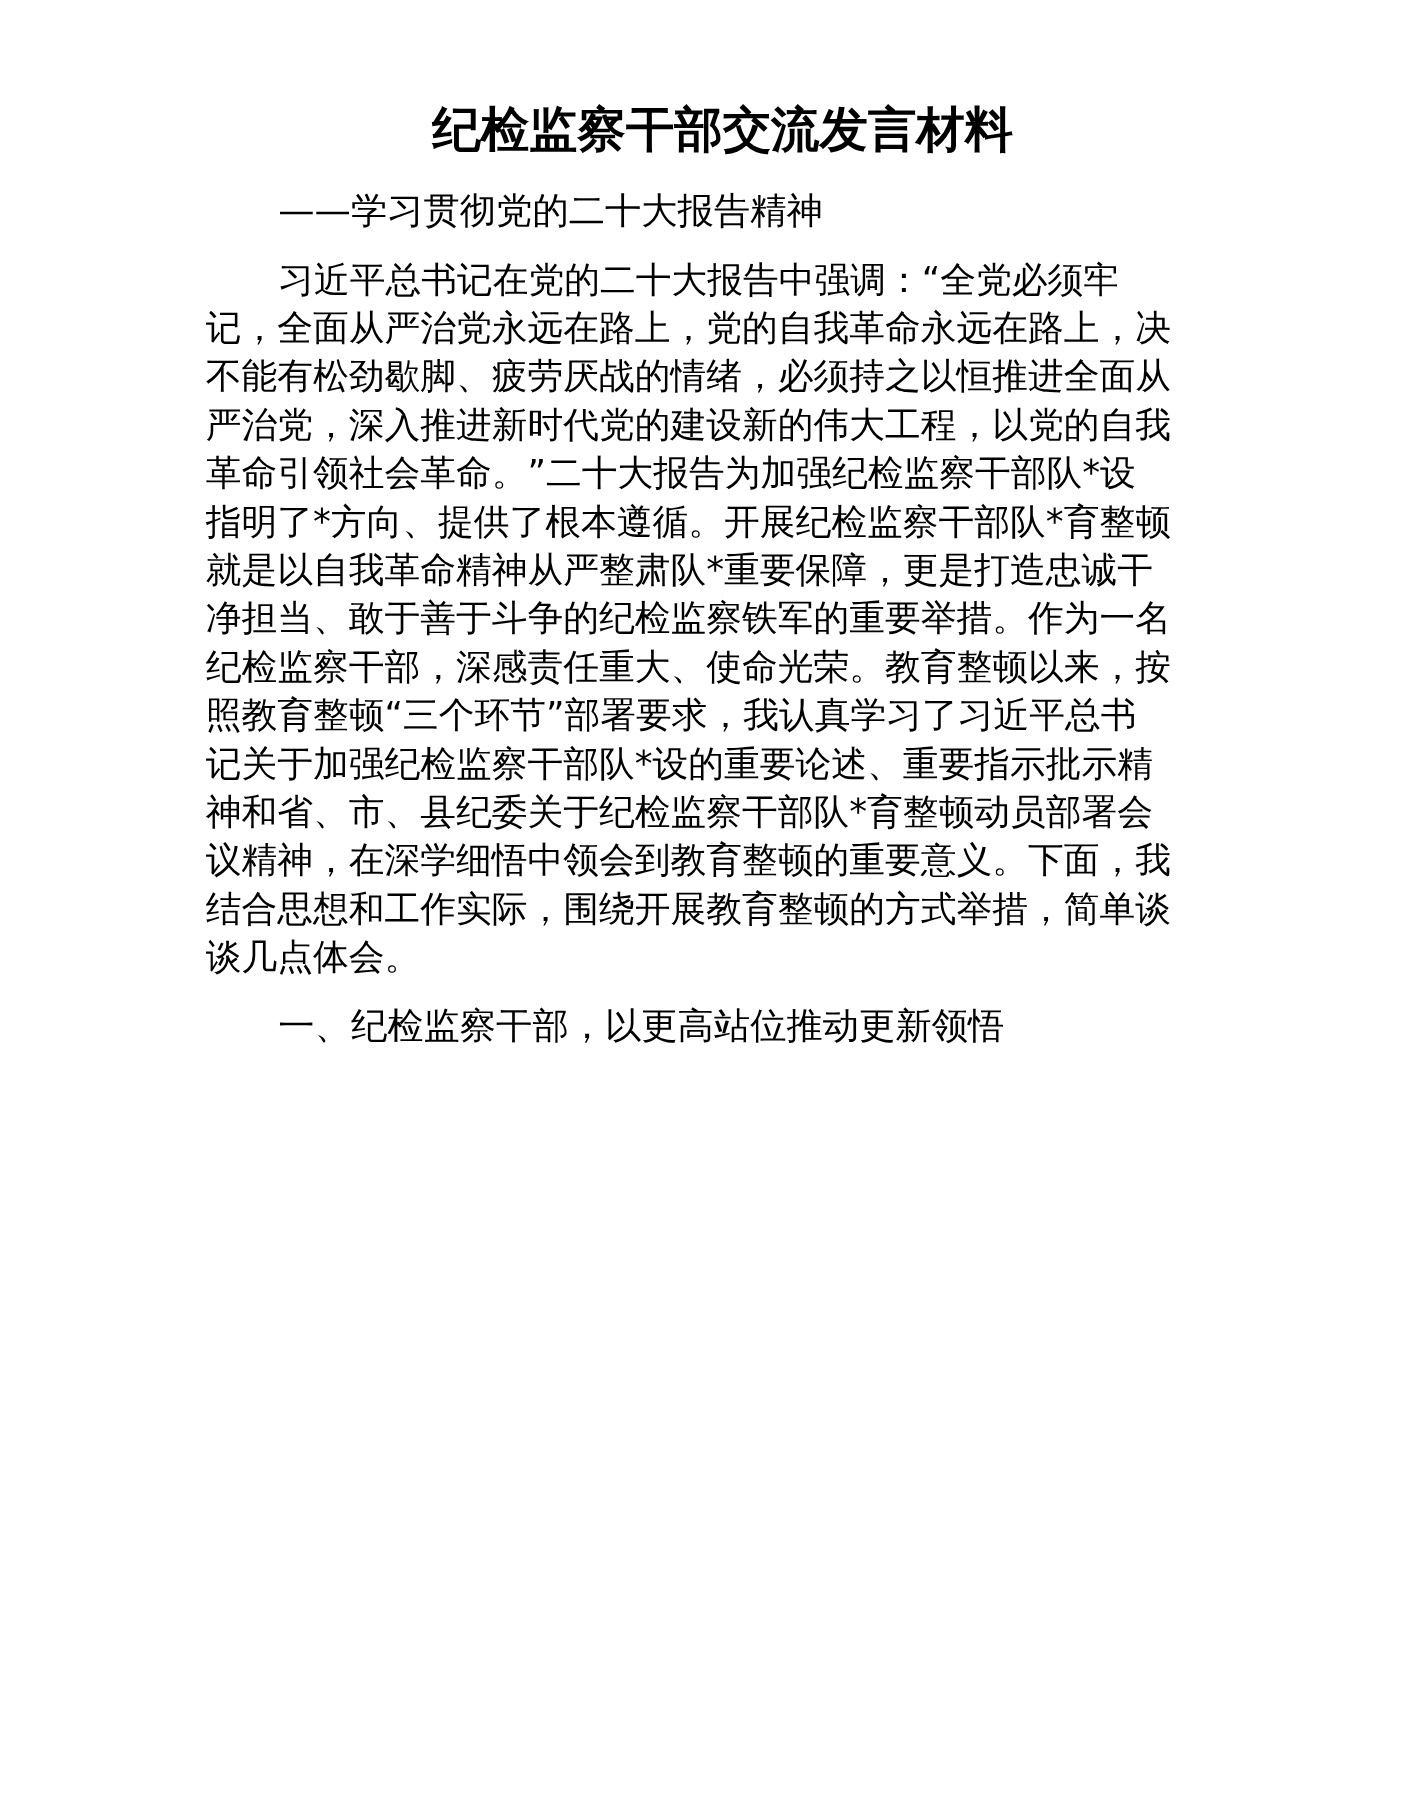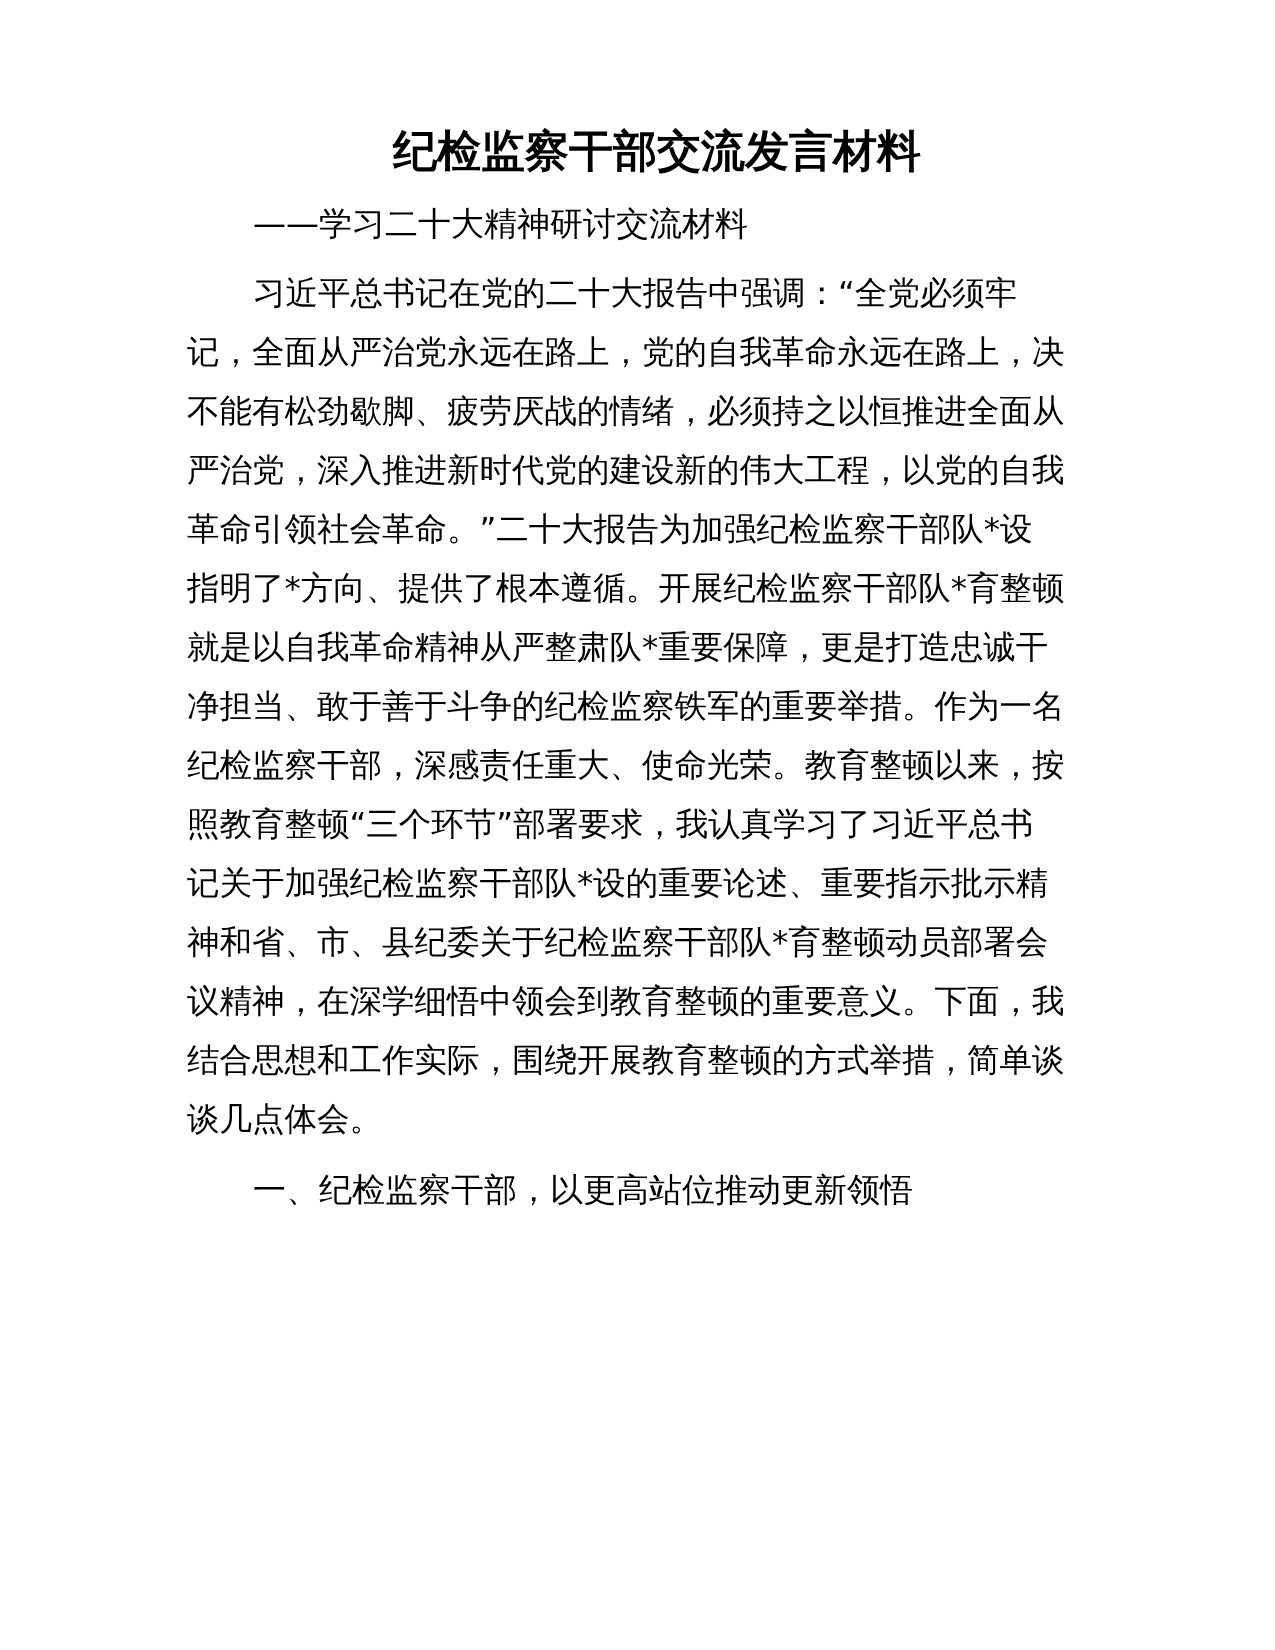--- a/index.html
+++ b/index.html
@@ -3,21 +3,21 @@
 <meta charset="utf-8">
 <style>
   html, body { margin: 0; padding: 0; background: #e8e8e8; }
   .page {
     position: relative;
     width: 1275px;
     height: 1650px;
     margin: 0 auto;
     background: #ffffff;
     box-sizing: border-box;
-    padding: 120px 148px 0 187px;
+    padding: 88px 148px 0 187px;
     font-family: "DejaVu Sans", "Liberation Sans", sans-serif;
     color: #000000;
     overflow: hidden;
   }
   .doc-title {
     margin: 0 0 12px 0;
     font-size: 44px;
     line-height: 62px;
     font-weight: bold;
     text-align: center;
@@ -27,21 +27,21 @@
     margin: 0 0 11px 0;
     font-size: 33px;
     line-height: 59px;
     font-weight: normal;
     text-indent: 66px;
     white-space: nowrap;
   }
   .doc-paragraph {
     margin: 0 0 11px 0;
     font-size: 32.5px;
-    line-height: 59px;
+    line-height: 44px;
     font-weight: normal;
     text-indent: 66px;
     white-space: pre-line;
   }
   .doc-section-heading {
     margin: 0;
     font-size: 33px;
     line-height: 59px;
     font-weight: normal;
     text-indent: 66px;
@@ -49,21 +49,21 @@
   }
 </style>
 </head>
 <body>
 
 <div class="page">
   <h1 class="doc-title">纪检监察干部交流发言材料</h1>
 
 
 
-  <p class="doc-subtitle">——学习二十大精神研讨交流材料</p>
+  <p class="doc-subtitle">——学习贯彻党的二十大报告精神</p>
 
   <p class="doc-paragraph">习近平总书记在党的二十大报告中强调：“全党必须牢
 记，全面从严治党永远在路上，党的自我革命永远在路上，决
 不能有松劲歇脚、疲劳厌战的情绪，必须持之以恒推进全面从
 严治党，深入推进新时代党的建设新的伟大工程，以党的自我
 革命引领社会革命。”二十大报告为加强纪检监察干部队*设
 指明了*方向、提供了根本遵循。开展纪检监察干部队*育整顿
 就是以自我革命精神从严整肃队*重要保障，更是打造忠诚干
 净担当、敢于善于斗争的纪检监察铁军的重要举措。作为一名
 纪检监察干部，深感责任重大、使命光荣。教育整顿以来，按

